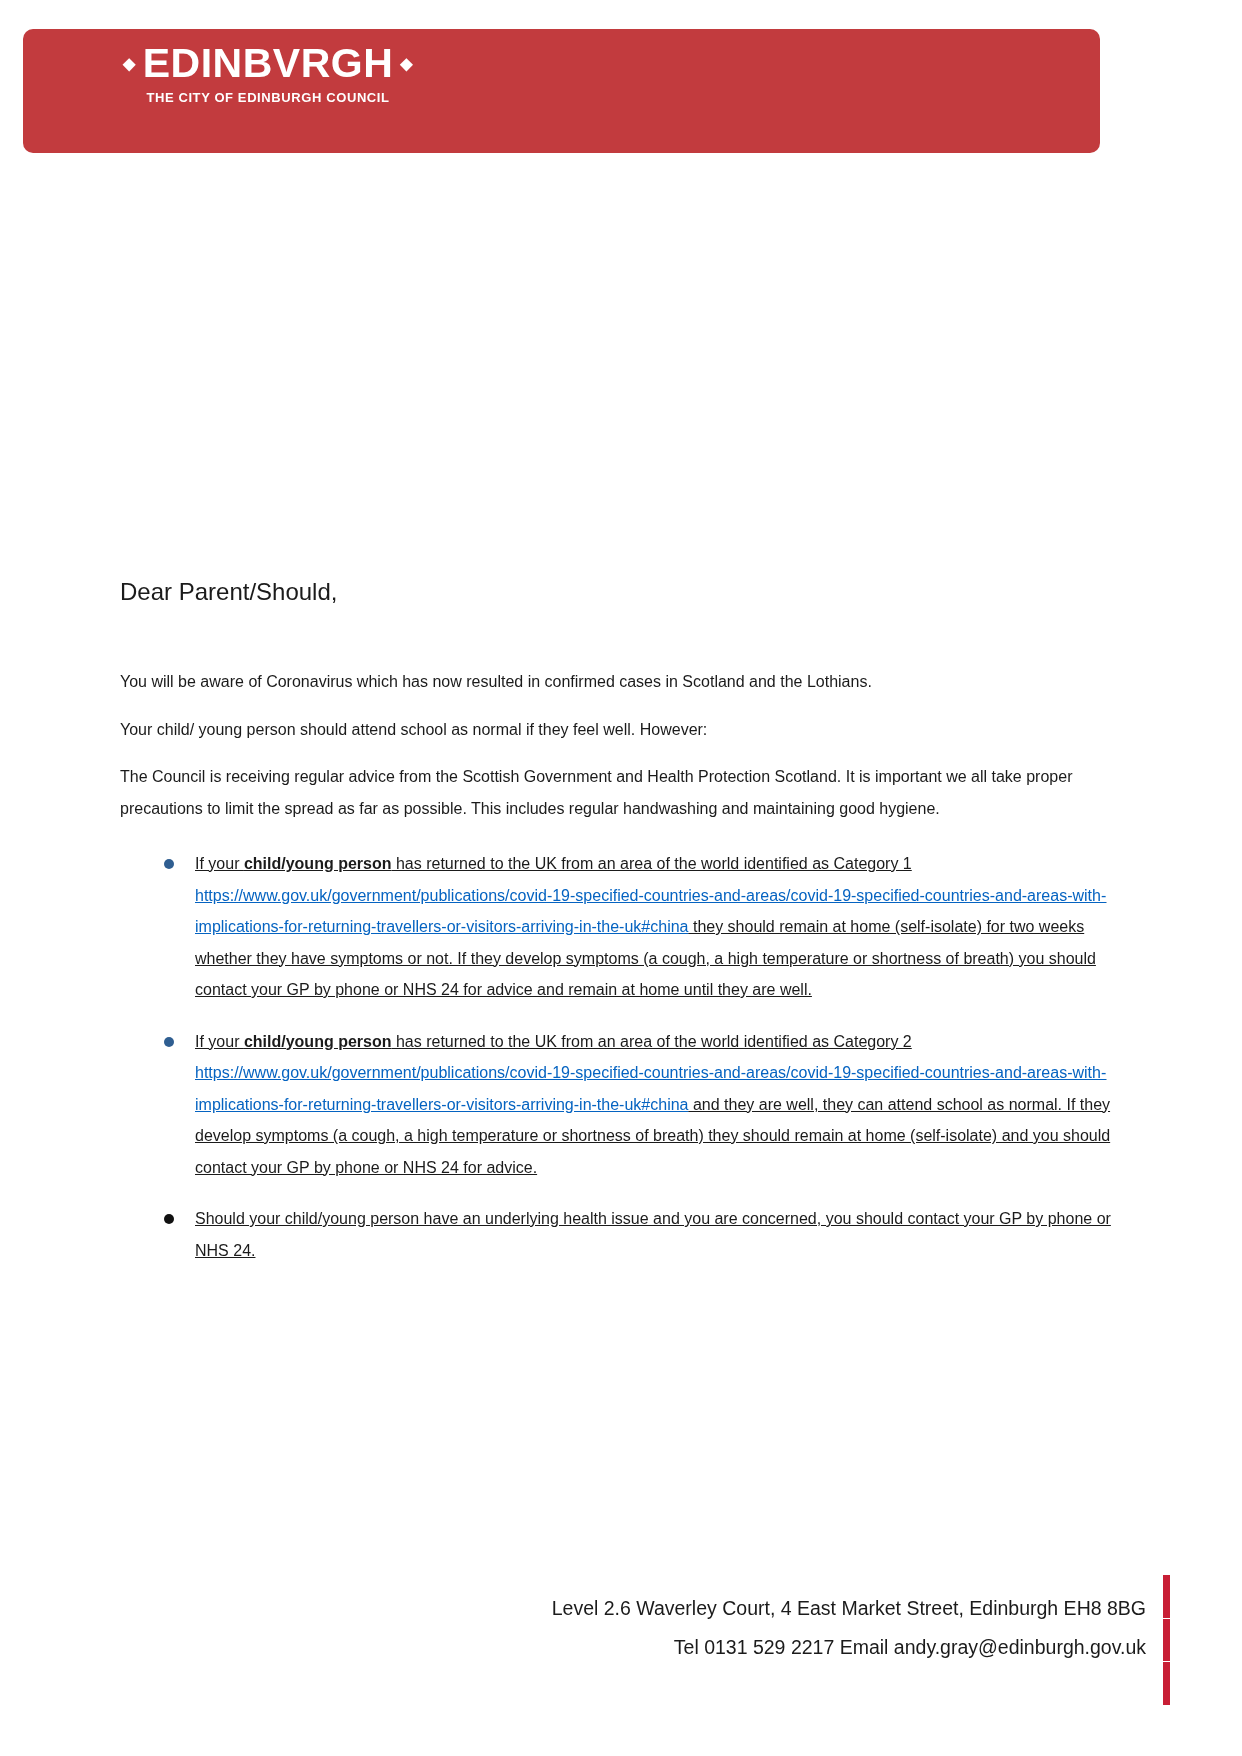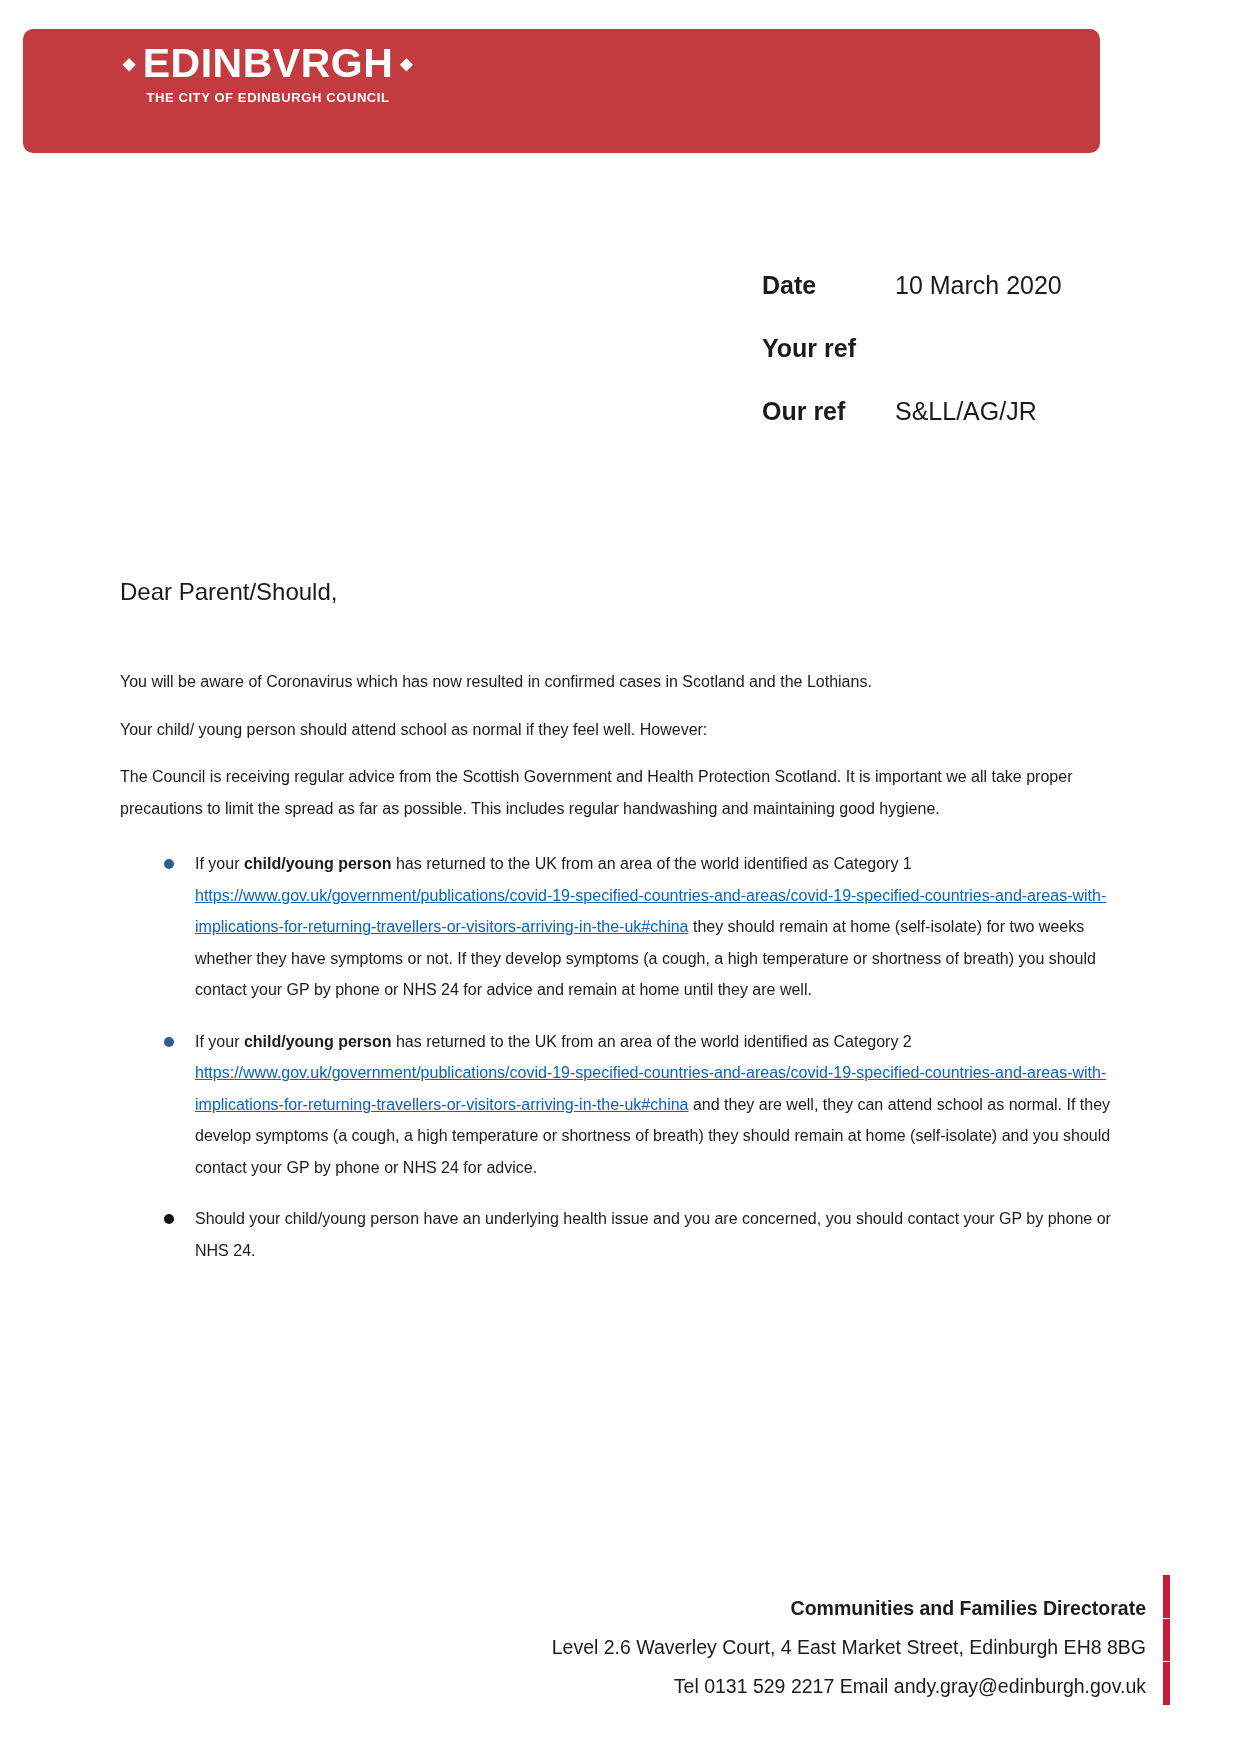--- a/index.html
+++ b/index.html
@@ -46,20 +46,21 @@
   }
   .letter-body {
     position:absolute; left:120px; top:666px; width:1012px;
     font-size:16px; line-height:31.5px;
   }
   .letter-body p { margin:0 0 16px 0; }
   .bullet-list {
     list-style:none;
     margin:24px 0 16px 0;
     padding:0 0 0 75px;
+    text-decoration:underline;
   }
   .bullet-list li {
     position:relative;
     margin-bottom:20px;
   }
   .bullet-list li .dot {
     position:absolute; left:-31px; top:11px;
     width:10px; height:10px; border-radius:50%;
   }
   .letter-body a.doc-link { text-decoration:underline; cursor:pointer; }
@@ -89,52 +90,37 @@
     <div class="logo">
       <div class="logo-main">
         <span class="logo-diamond">◆</span>
         <span>EDINBVRGH</span>
         <span class="logo-diamond">◆</span>
       </div>
       <div class="logo-sub">THE CITY OF EDINBURGH COUNCIL</div>
     </div>
   </div>
 
-  <div class="ref-block">
-    <div class="ref-row">
-      <span class="ref-label">Date</span>
-      <span class="ref-value">10 March 2020</span>
-    </div>
-    <div class="ref-row">
-      <span class="ref-label">Your ref</span>
-      <span class="ref-value"></span>
-    </div>
-    <div class="ref-row">
-      <span class="ref-label">Our ref</span>
-      <span class="ref-value">S&amp;LL/AG/JR</span>
-    </div>
-  </div>
 
   <div class="salutation">Dear Parent/Should,</div>
 
   <div class="letter-body">
     <div id="paragraphs">
         <p>You will be aware of Coronavirus which has now resulted in confirmed cases in Scotland and the Lothians.</p>
         <p>Your child/ young person should attend school as normal if they feel well. However:</p>
         <p>The Council is receiving regular advice from the Scottish Government and Health Protection Scotland. It is important we all take proper precautions to limit the spread as far as possible. This includes regular handwashing and maintaining good hygiene.</p>
       </div>
     <ul class="bullet-list" id="bullet-list">
         <li><span class="dot" style="background: rgb(47, 94, 145);"></span><span>If your </span><strong>child/young person</strong><span> has returned to the UK from an area of the world identified as Category 1 </span><a class="doc-link" style="color: rgb(5, 99, 193);">https://www.gov.uk/government/publications/covid-19-specified-countries-and-areas/covid-19-specified-countries-and-areas-with-implications-for-returning-travellers-or-visitors-arriving-in-the-uk#china</a><span> they should remain at home (self-isolate) for two weeks whether they have symptoms or not. If they develop symptoms (a cough, a high temperature or shortness of breath) you should contact your GP by phone or NHS 24 for advice and remain at home until they are well.</span></li>
         <li><span class="dot" style="background: rgb(47, 94, 145);"></span><span>If your </span><strong>child/young person</strong><span> has returned to the UK from an area of the world identified as Category 2 </span><a class="doc-link" style="color: rgb(5, 99, 193);">https://www.gov.uk/government/publications/covid-19-specified-countries-and-areas/covid-19-specified-countries-and-areas-with-implications-for-returning-travellers-or-visitors-arriving-in-the-uk#china</a><span> and they are well, they can attend school as normal. If they develop symptoms (a cough, a high temperature or shortness of breath) they should remain at home (self-isolate) and you should contact your GP by phone or NHS 24 for advice.</span></li>
         <li><span class="dot" style="background: rgb(17, 17, 17);"></span><span>Should your child/young person have an underlying health issue and you are concerned, you should contact your GP by phone or NHS 24.</span></li>
       </ul>
   </div>
 
   <div class="footer" id="footer-lines">
-      <div class="f-bold">Communities and Families Directorate</div>
       <div>Level 2.6 Waverley Court, 4 East Market Street, Edinburgh EH8 8BG</div>
       <div>Tel 0131 529 2217 Email andy.gray@edinburgh.gov.uk</div>
     </div>
   <div class="footer-bar" id="footer-bar">
     <div class="seg" style="background: rgb(200, 30, 53);"></div>
     <div class="seg" style="background: rgb(200, 30, 53);"></div>
     <div class="seg" style="background: rgb(200, 30, 53);"></div>
   </div>
 
 </div>

